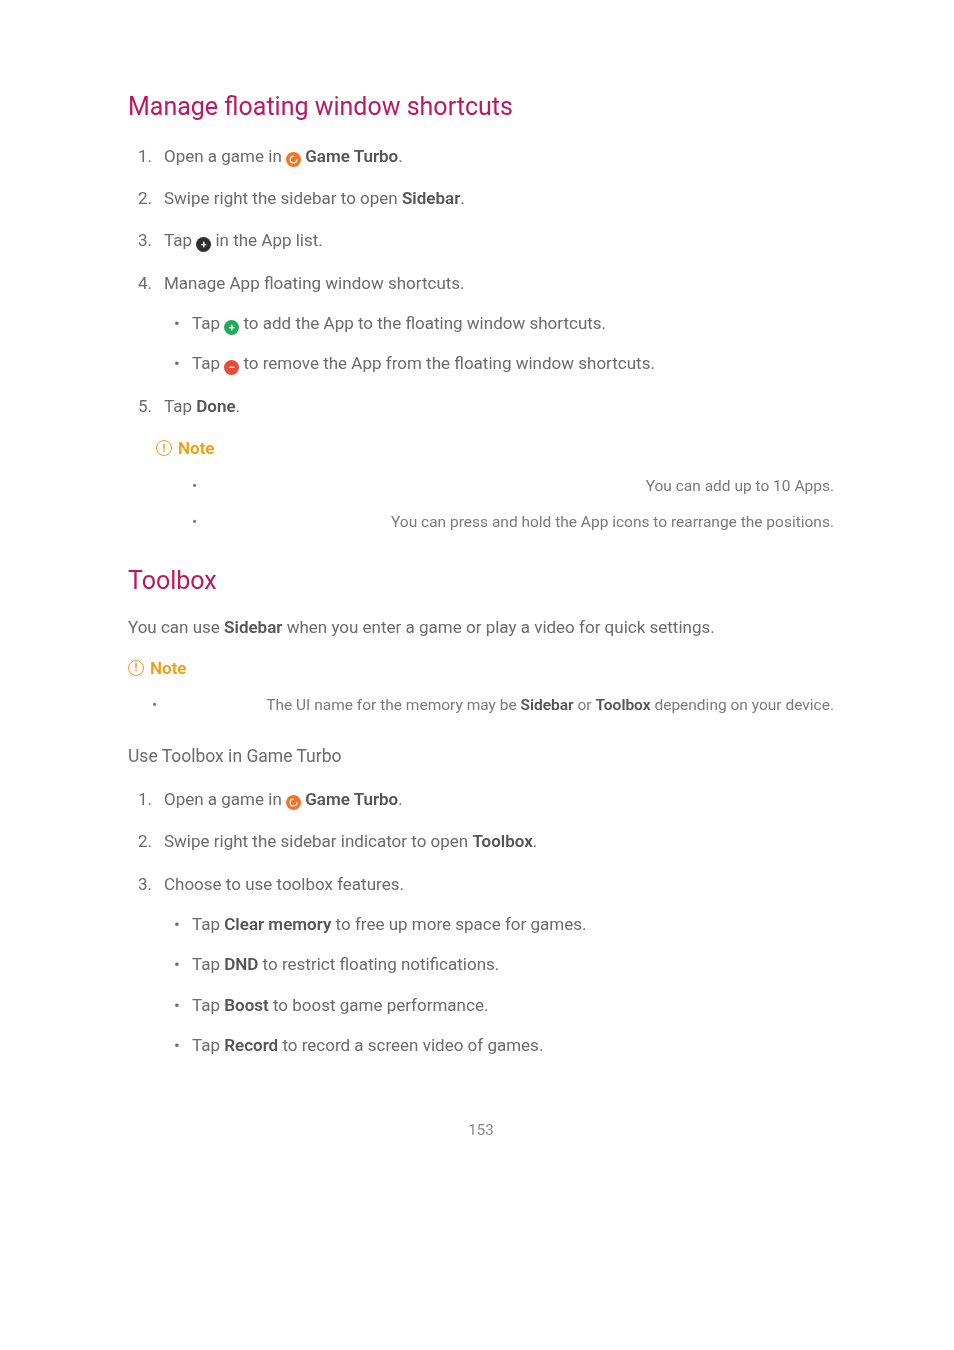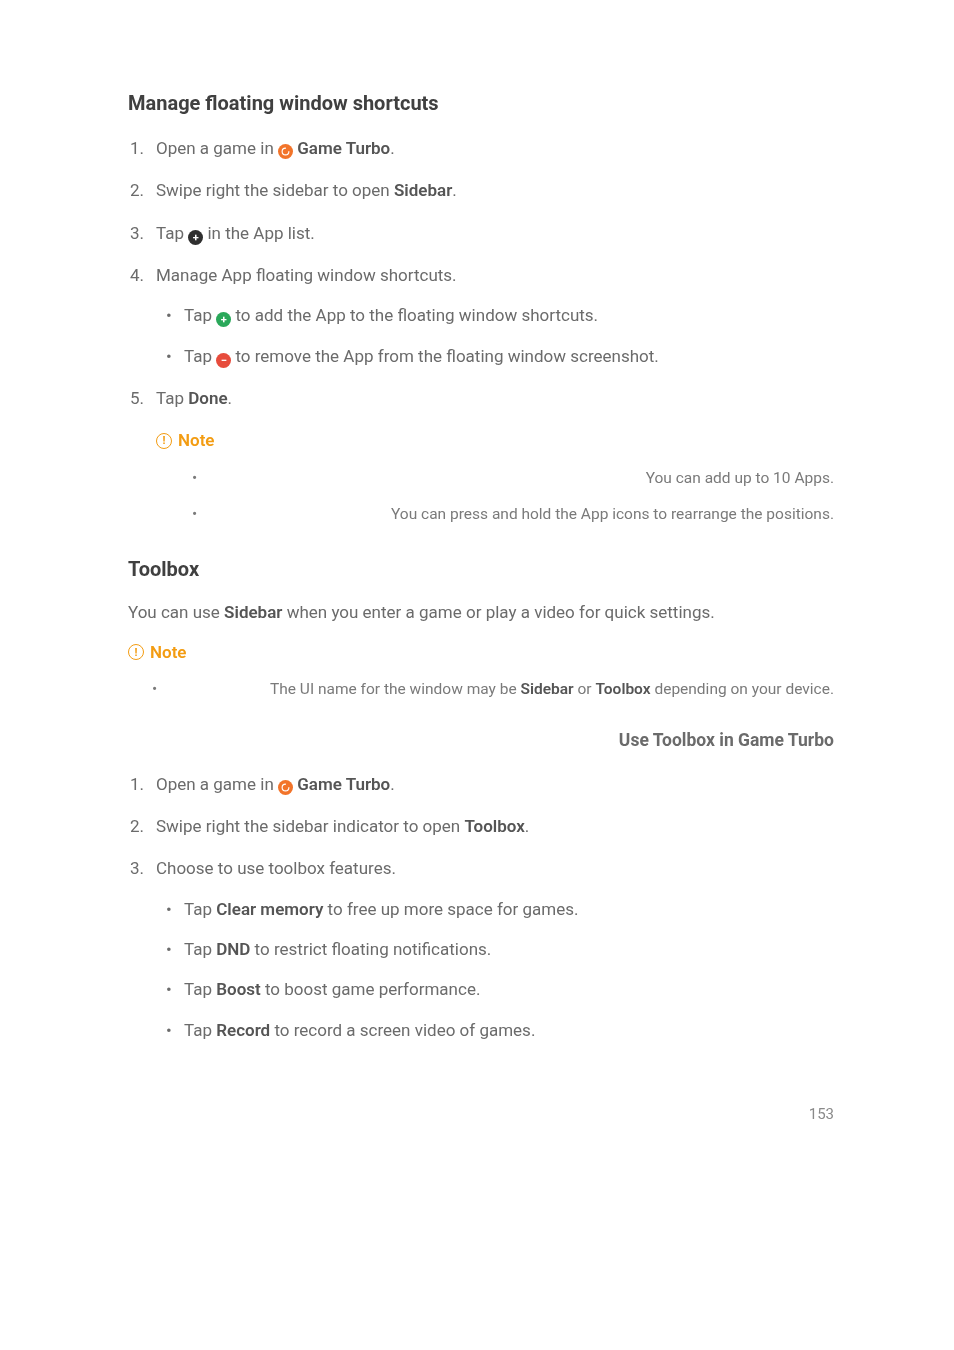--- a/index.html
+++ b/index.html
@@ -10,40 +10,39 @@
   }
   body {
     font-family: -apple-system, BlinkMacSystemFont, "Segoe UI", Roboto, "Helvetica Neue", Arial, sans-serif;
     color: #6b6b6b;
     padding: 88px 120px 60px 128px;
     box-sizing: border-box;
     font-size: 17px;
     line-height: 1.55;
   }
   h2.section-heading {
-    color: #404040;
-    font-weight: 700;
-    font-size: 20px;
+    color: #be185d;
+    font-weight: 400;
+    font-size: 25px;
     margin: 0 0 14px 0;
   }
   h3.subsection-heading {
     color: #6b6b6b;
-    font-weight: 700;
+    font-weight: 400;
     font-size: 17.5px;
     margin: 26px 0 12px 0;
-    text-align: right;
   }
   .intro {
     margin: 10px 0 14px 0;
     color: #6b6b6b;
   }
   ol.steps {
     list-style: none;
     padding: 0;
-    margin: 0;
+    margin: 8px;
     counter-reset: step;
   }
   ol.steps > li {
     counter-increment: step;
     position: relative;
     padding-left: 28px;
     margin: 16px 0;
     color: #6b6b6b;
   }
   ol.steps > li::before {
@@ -118,21 +117,21 @@
     padding-left: 40px !important;
   }
   .note-items-outdent > li::before {
     left: 24px !important;
   }
   strong {
     font-weight: 600;
     color: #555555;
   }
   .page-num {
-    text-align: right;
+    text-align: center;
     margin-top: 60px;
     font-size: 15px;
     color: #8a8a8a;
   }
   .ic-circle {
     display: inline-flex;
     width: 15px;
     height: 15px;
     border-radius: 50%;
     align-items: center;
@@ -183,21 +182,21 @@
         <span class="ic-circle ic-green">
             <span class="ic-inner">+</span>
           </span>
         <span> to add the App to the floating window shortcuts.</span>
       </li>
       <li>
         <span>Tap </span>
         <span class="ic-circle ic-red">
             <span class="ic-inner">−</span>
           </span>
-        <span> to remove the App from the floating window screenshot.</span>
+        <span> to remove the App from the floating window shortcuts.</span>
       </li>
     </ul>
   </li>
   <li>
     <span>Tap </span><strong>Done</strong><span>.</span>
   </li>
 </ol>
 
 <div class="note-block note-block-indent">
   <div class="note-head">
@@ -215,21 +214,21 @@
   <span>You can use </span><strong>Sidebar</strong><span> when you enter a game or play a video for quick settings.</span>
 </p>
 
 <div class="note-block">
   <div class="note-head">
     <span class="info-icon">!</span>
     <span>Note</span>
   </div>
   <ul class="note-items note-items-outdent">
     <li>
-      <span>The UI name for the window may be </span><strong>Sidebar</strong><span> or </span><strong>Toolbox</strong><span> depending on your device.</span>
+      <span>The UI name for the memory may be </span><strong>Sidebar</strong><span> or </span><strong>Toolbox</strong><span> depending on your device.</span>
     </li>
   </ul>
 </div>
 
 <h3 class="subsection-heading">Use Toolbox in Game Turbo</h3>
 
 <ol class="steps">
   <li>
     <span>Open a game in </span>
     <span class="ic-circle ic-orange">

